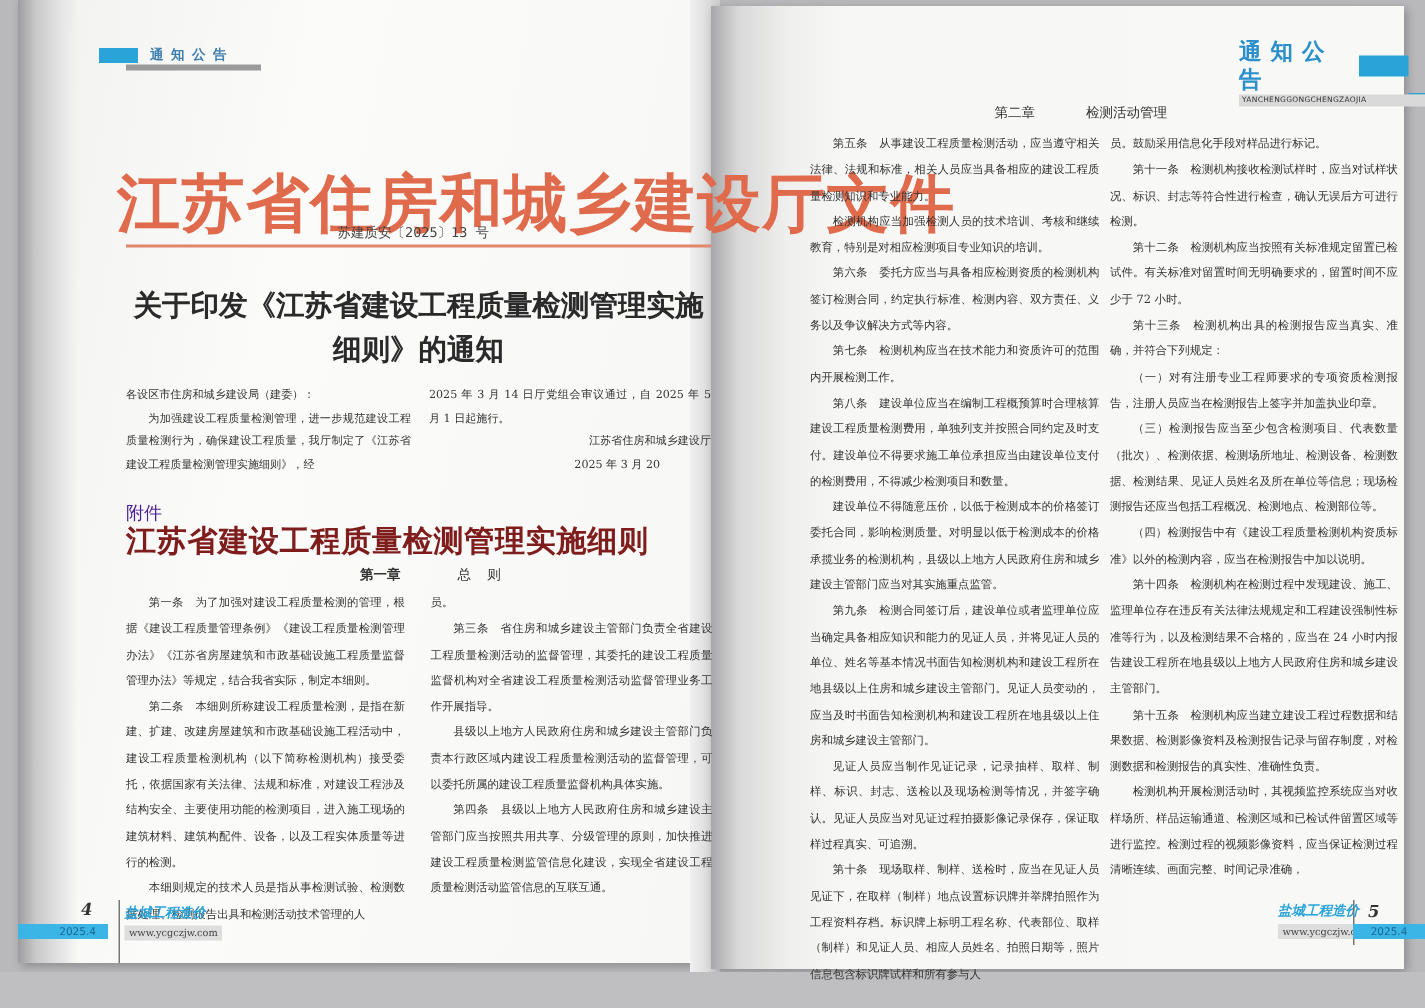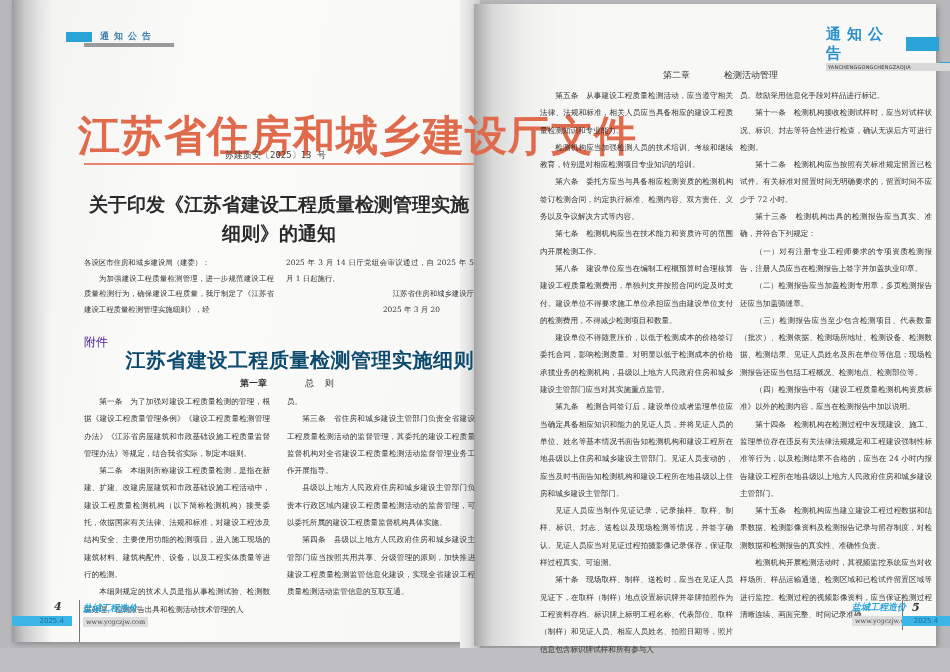--- a/index.html
+++ b/index.html
@@ -79,22 +79,22 @@
   .body-text p { text-indent: 2em; text-align: justify; }
   .body-text p.noindent { text-indent: 0; }
 
   .notice-col1 { position: absolute; left: 84px; top: 255px; width: 190px; font-size: 7.4px; line-height: 15.6px; }
   .notice-col2 { position: absolute; left: 286px; top: 255px; width: 188px; font-size: 7.4px; line-height: 15.6px; }
   .notice-col2 .sig { text-align: right; text-indent: 0; }
   .notice-col2 .sig-date { text-align: right; text-indent: 0; padding-right: 34px; }
 
   .appendix-label { position: absolute; left: 84px; top: 334px; font-size: 12px; color: #4c1d95; font-family: "DejaVu Serif", serif; }
   .rules-title {
-    position: absolute; left: 84px; top: 347px; width: 390px; text-align: right;
-    font-family: "DejaVu Serif", serif; font-weight: bold; font-size: 20px; color: #0c4a6e; letter-spacing: 0.5px;
+    position: absolute; left: 84px; top: 347px; width: 390px; text-align: left;
+    font-family: "DejaVu Serif", serif; font-weight: bold; font-size: 20px; color: #7f1d1d; letter-spacing: 0.5px;
   }
   .chapter1 {
     position: absolute; left: 240px; top: 377px;
     font-family: "DejaVu Sans", sans-serif; font-weight: bold; font-size: 9px; color: #333;
     display: flex; gap: 38px; justify-content: space-between;
   }
   .chapter1 .cn { font-weight: normal; letter-spacing: 4px; }
 
   .lcol1 { position: absolute; left: 84px; top: 393px; width: 186px; }
   .lcol2 { position: absolute; left: 287px; top: 393px; width: 188px; }
@@ -206,21 +206,20 @@
     <p>见证人员应当制作见证记录，记录抽样、取样、制样、标识、封志、送检以及现场检测等情况，并签字确认。见证人员应当对见证过程拍摄影像记录保存，保证取样过程真实、可追溯。</p>
     <p>第十条　现场取样、制样、送检时，应当在见证人员见证下，在取样（制样）地点设置标识牌并举牌拍照作为工程资料存档。标识牌上标明工程名称、代表部位、取样（制样）和见证人员、相应人员姓名、拍照日期等，照片信息包含标识牌试样和所有参与人</p>
   </div>
 
   <div class="body-text rcol2">
     <p class="noindent">员。鼓励采用信息化手段对样品进行标记。</p>
     <p>第十一条　检测机构接收检测试样时，应当对试样状况、标识、封志等符合性进行检查，确认无误后方可进行检测。</p>
     <p>第十二条　检测机构应当按照有关标准规定留置已检试件。有关标准对留置时间无明确要求的，留置时间不应少于 72 小时。</p>
     <p>第十三条　检测机构出具的检测报告应当真实、准确，并符合下列规定：</p>
     <p>（一）对有注册专业工程师要求的专项资质检测报告，注册人员应当在检测报告上签字并加盖执业印章。</p>
-    <p>（二）检测报告应当加盖检测专用章，多页检测报告还应当加盖骑缝章。</p>
     <p>（三）检测报告应当至少包含检测项目、代表数量（批次）、检测依据、检测场所地址、检测设备、检测数据、检测结果、见证人员姓名及所在单位等信息；现场检测报告还应当包括工程概况、检测地点、检测部位等。</p>
     <p>（四）检测报告中有《建设工程质量检测机构资质标准》以外的检测内容，应当在检测报告中加以说明。</p>
     <p>第十四条　检测机构在检测过程中发现建设、施工、监理单位存在违反有关法律法规规定和工程建设强制性标准等行为，以及检测结果不合格的，应当在 24 小时内报告建设工程所在地县级以上地方人民政府住房和城乡建设主管部门。</p>
     <p>第十五条　检测机构应当建立建设工程过程数据和结果数据、检测影像资料及检测报告记录与留存制度，对检测数据和检测报告的真实性、准确性负责。</p>
     <p>检测机构开展检测活动时，其视频监控系统应当对收样场所、样品运输通道、检测区域和已检试件留置区域等进行监控。检测过程的视频影像资料，应当保证检测过程清晰连续、画面完整、时间记录准确，</p>
   </div>
 
   <div id="footer-left">
     <span class="page-num">4</span>
     <span class="vline"></span>

